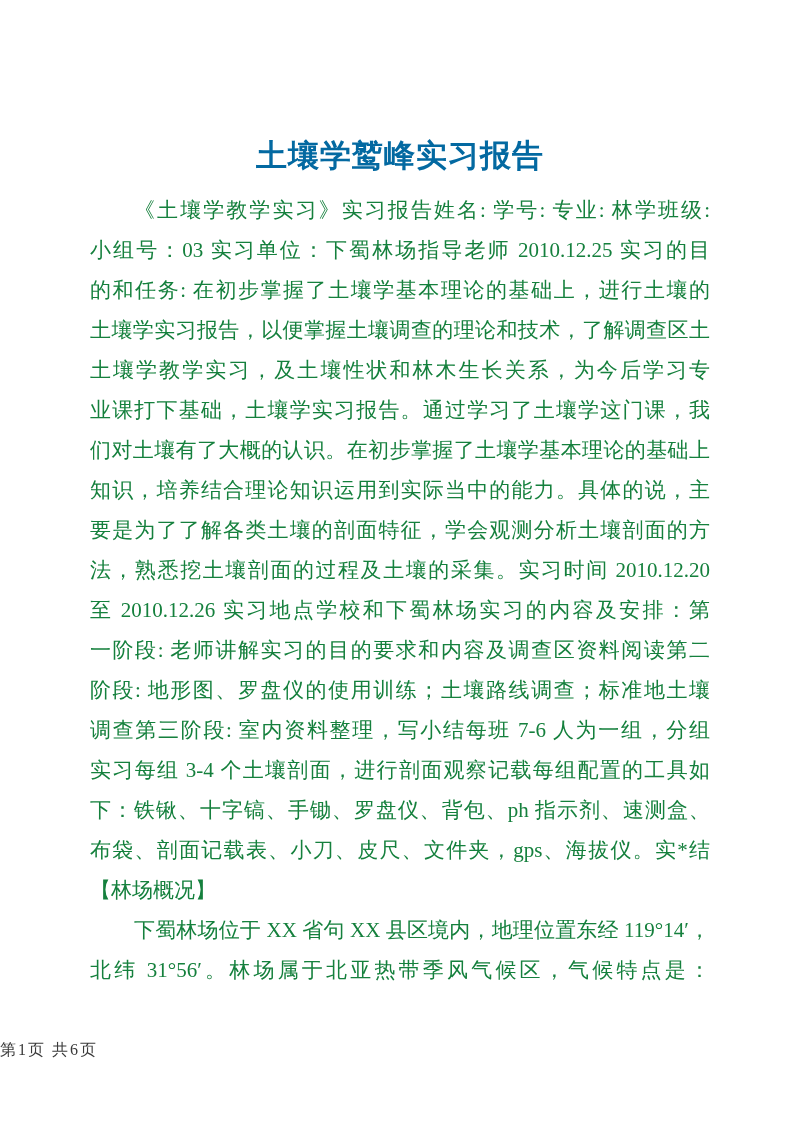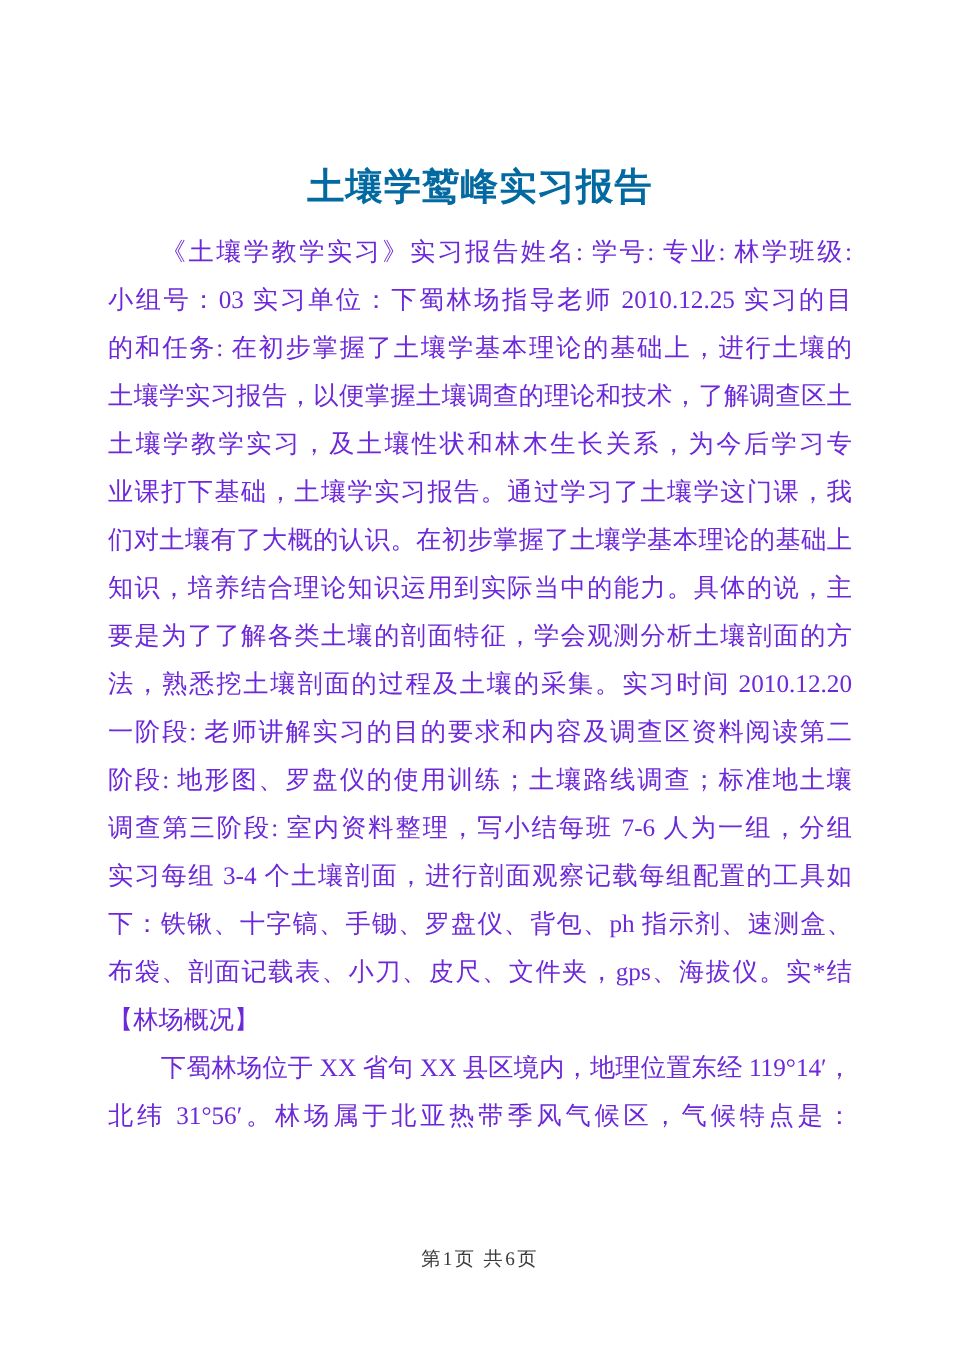--- a/index.html
+++ b/index.html
@@ -37,35 +37,35 @@
   }
   .line {
     height: 40px;
     line-height: 40px;
     font-size: 21px;
     text-align: justify;
     text-align-last: justify;
     text-justify: inter-character;
     overflow: hidden;
     white-space: normal;
-    color: #6d28d9;
+    color: #15803d;
   }
   .line.indent {
     text-indent: 44px;
   }
   .line.no-justify {
     text-align: right;
     text-align-last: left;
   }
   .footer {
     position: absolute;
     top: 1038px;
     left: 0;
     width: 100%;
-    text-align: center;
+    text-align: left;
     font-size: 16px;
     line-height: 24px;
     color: #3a3a3a;
     letter-spacing: 2px;
   }
 </style>
 </head>
 <body>
 
 <div class="page">
@@ -75,20 +75,21 @@
       <div class="line indent">《土壤学教学实习》实习报告姓名: 学号: 专业: 林学班级:</div>
       <div class="line">小组号：03 实习单位：下蜀林场指导老师 2010.12.25 实习的目</div>
       <div class="line">的和任务: 在初步掌握了土壤学基本理论的基础上，进行土壤的</div>
       <div class="line">土壤学实习报告，以便掌握土壤调查的理论和技术，了解调查区土</div>
       <div class="line">土壤学教学实习，及土壤性状和林木生长关系，为今后学习专</div>
       <div class="line">业课打下基础，土壤学实习报告。通过学习了土壤学这门课，我</div>
       <div class="line">们对土壤有了大概的认识。在初步掌握了土壤学基本理论的基础上</div>
       <div class="line">知识，培养结合理论知识运用到实际当中的能力。具体的说，主</div>
       <div class="line">要是为了了解各类土壤的剖面特征，学会观测分析土壤剖面的方</div>
       <div class="line">法，熟悉挖土壤剖面的过程及土壤的采集。实习时间 2010.12.20</div>
+      <div class="line">至 2010.12.26 实习地点学校和下蜀林场实习的内容及安排：第</div>
       <div class="line">一阶段: 老师讲解实习的目的要求和内容及调查区资料阅读第二</div>
       <div class="line">阶段: 地形图、罗盘仪的使用训练；土壤路线调查；标准地土壤</div>
       <div class="line">调查第三阶段: 室内资料整理，写小结每班 7-6 人为一组，分组</div>
       <div class="line">实习每组 3-4 个土壤剖面，进行剖面观察记载每组配置的工具如</div>
       <div class="line">下：铁锹、十字镐、手锄、罗盘仪、背包、ph 指示剂、速测盒、</div>
       <div class="line">布袋、剖面记载表、小刀、皮尺、文件夹，gps、海拔仪。实*结</div>
       <div class="line no-justify">【林场概况】</div>
       <div class="line indent">下蜀林场位于 XX 省句 XX 县区境内，地理位置东经 119°14′，</div>
       <div class="line">北纬 31°56′。林场属于北亚热带季风气候区，气候特点是：</div>
     </div>

